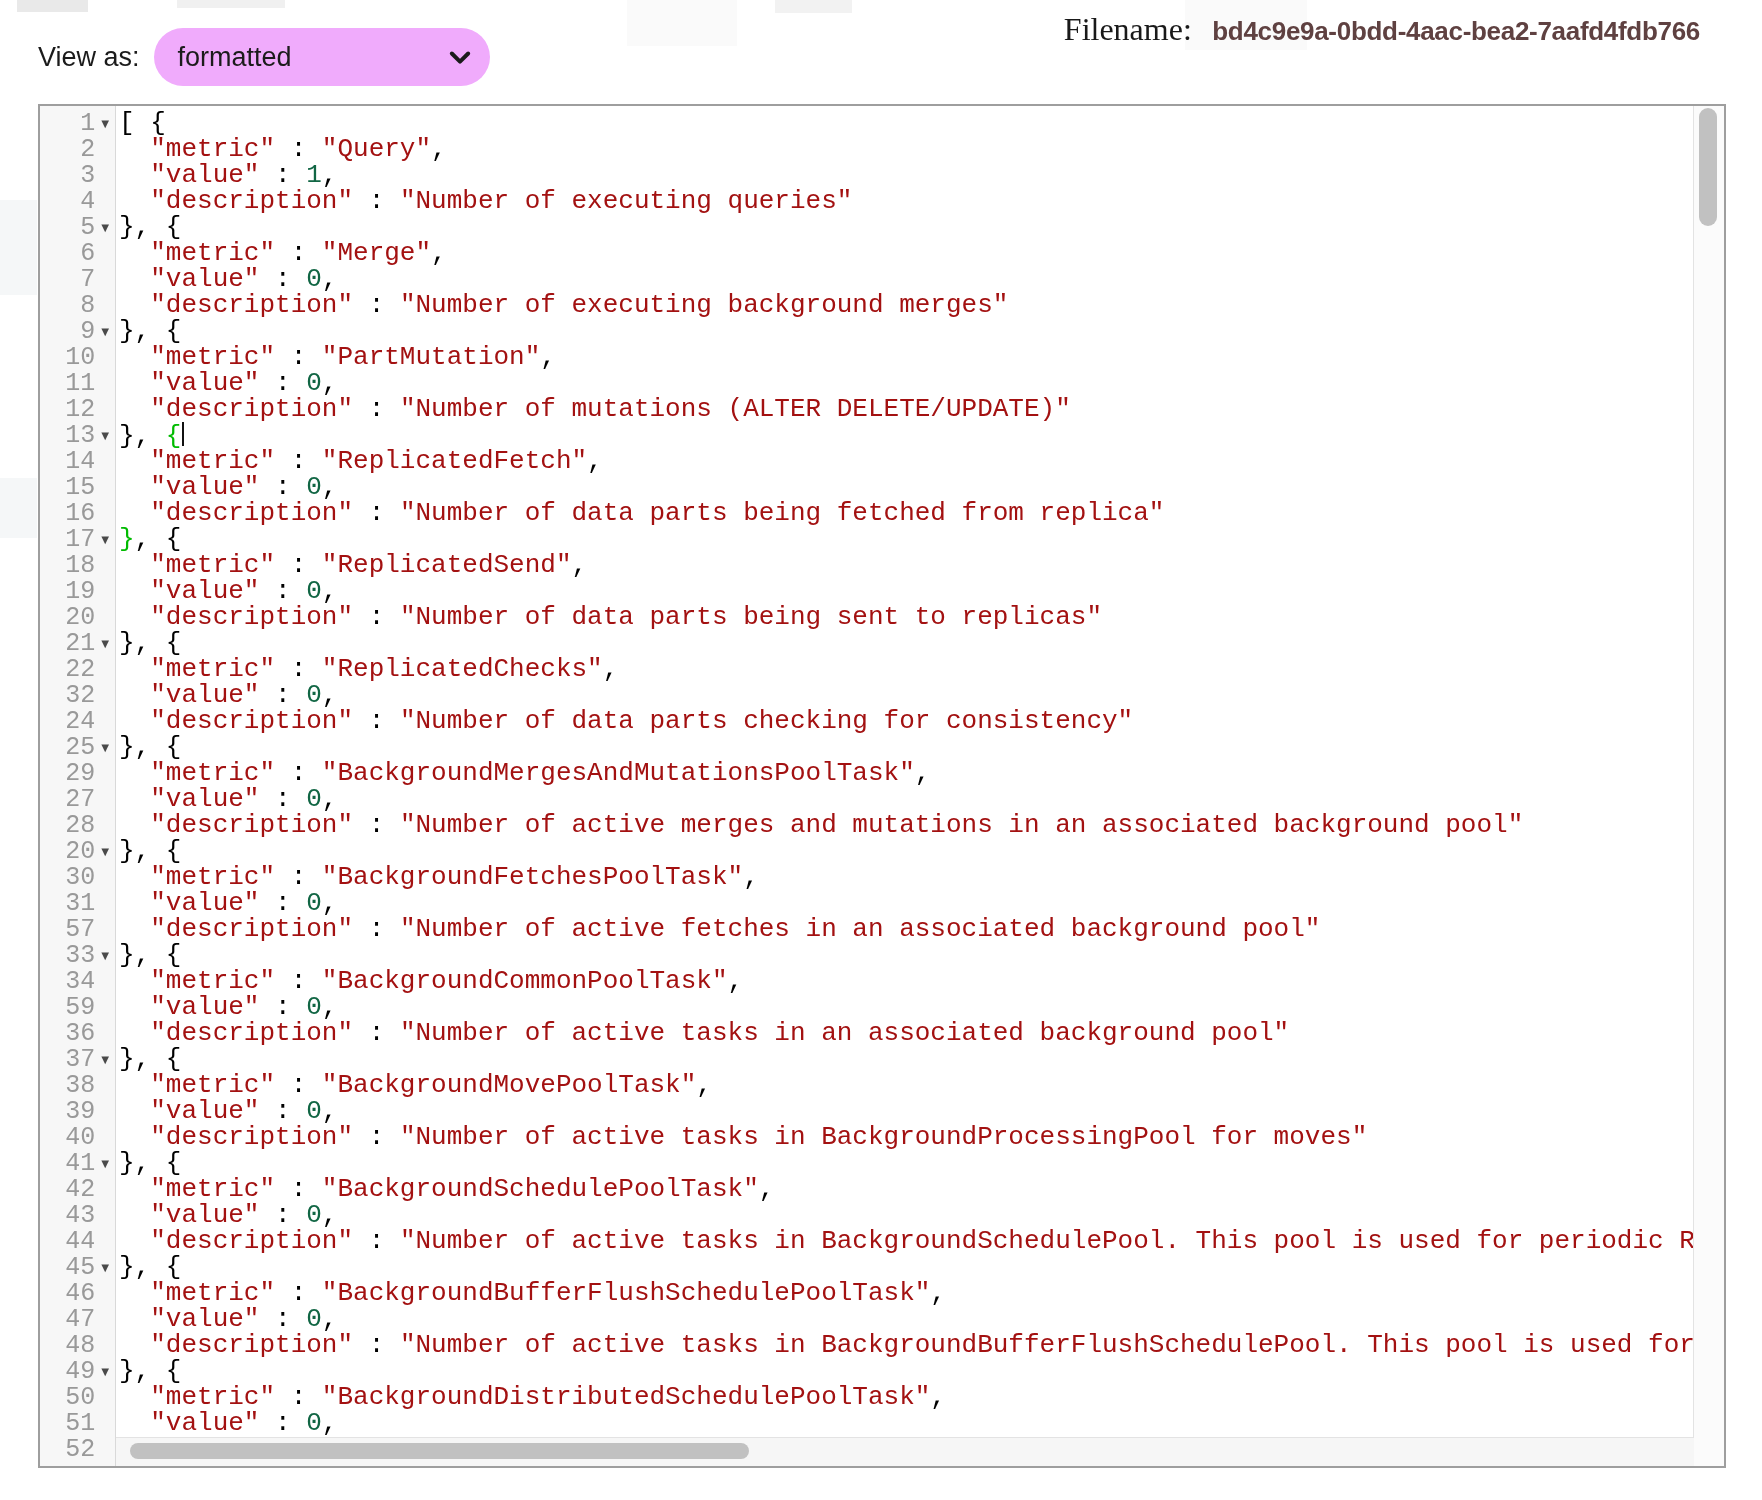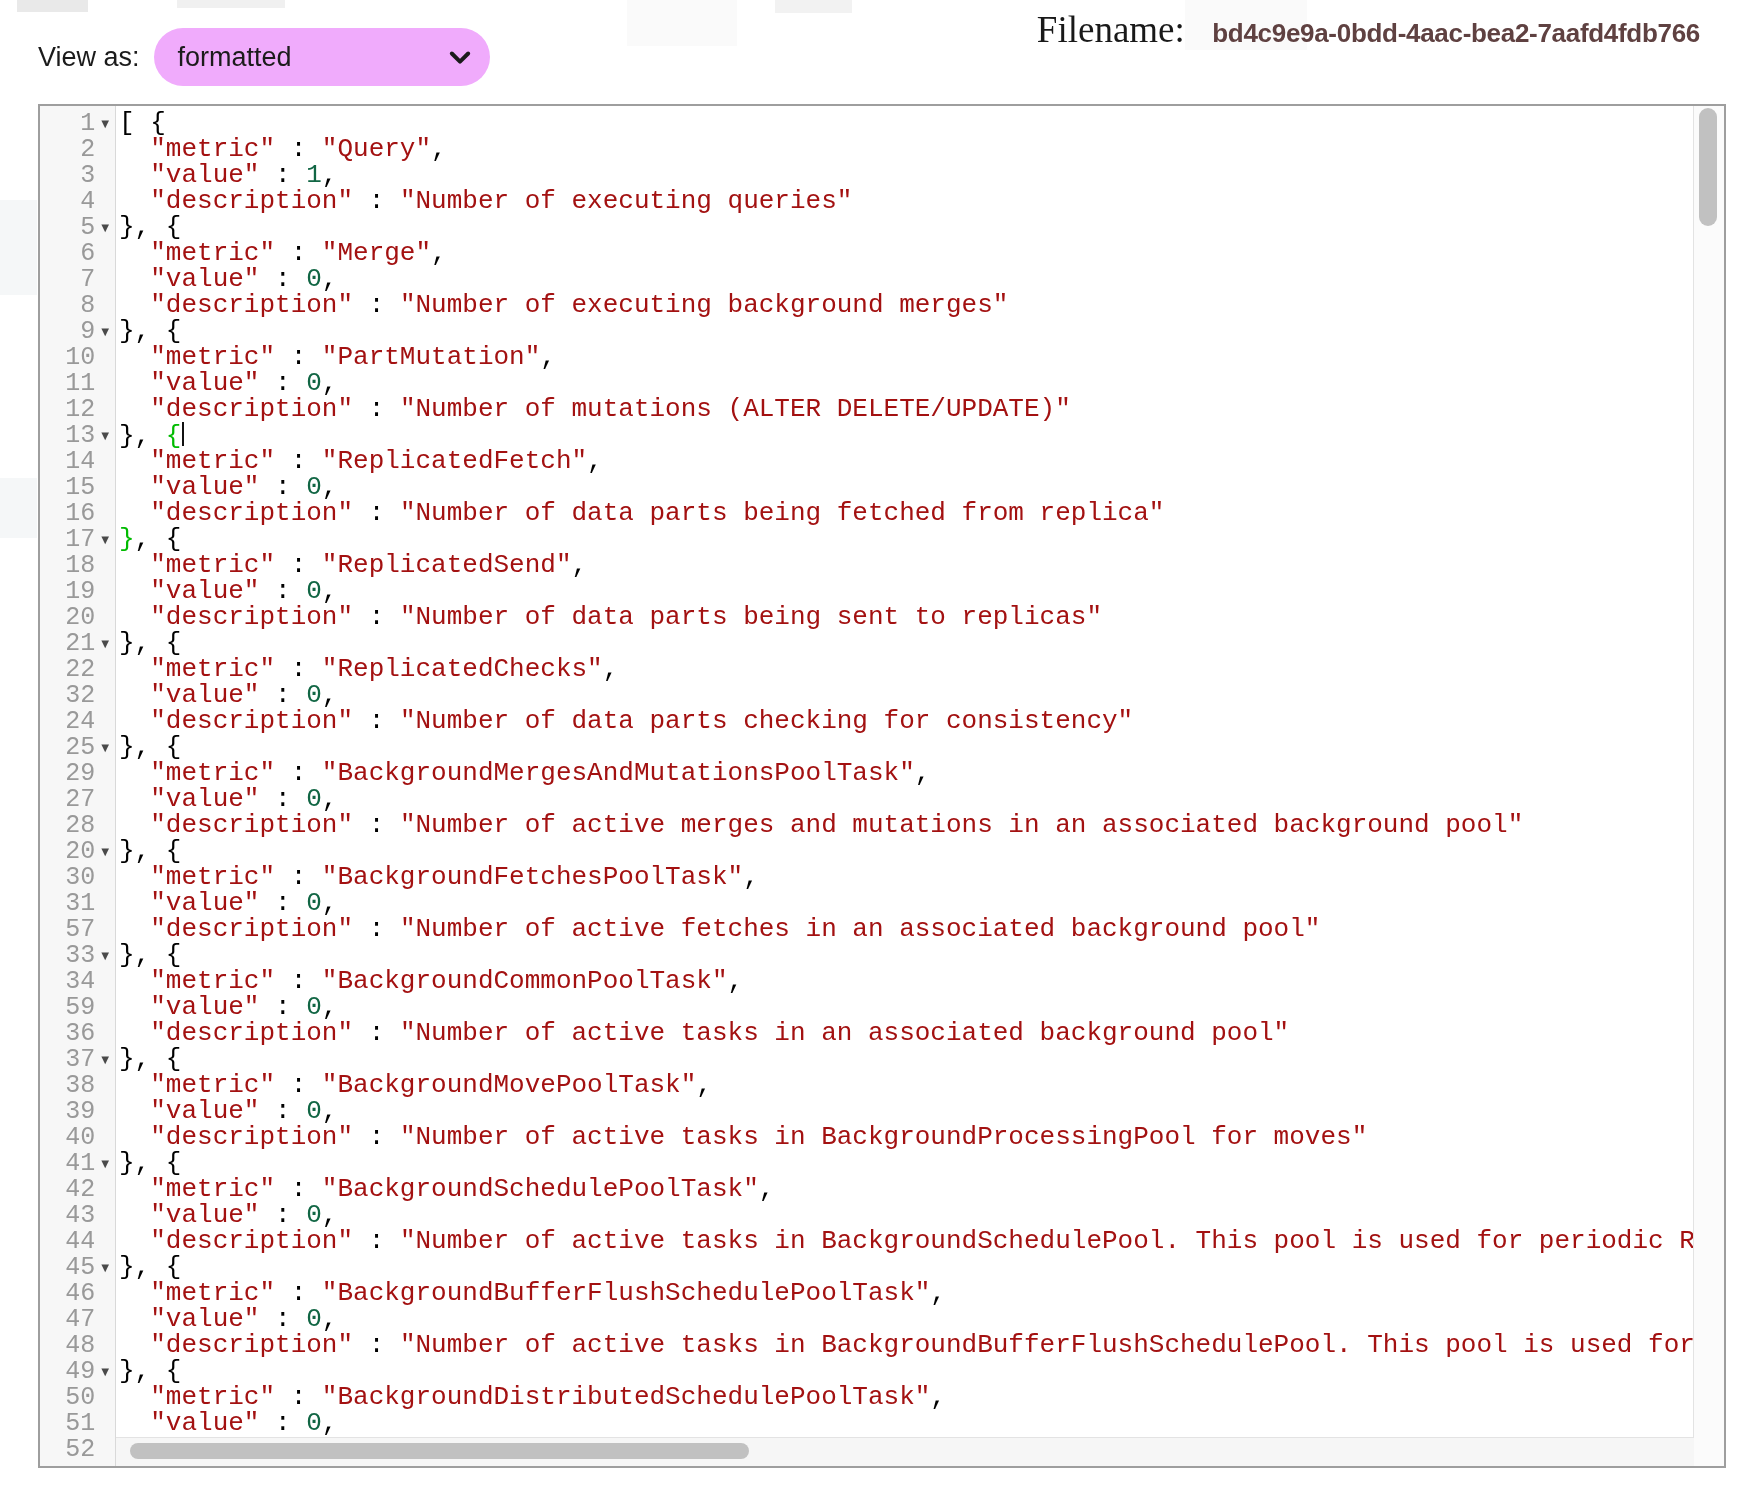--- a/index.html
+++ b/index.html
@@ -6,22 +6,22 @@
     font-family:"Liberation Sans",sans-serif;}
   .artifact{position:absolute;}
   
   .hdr-left{position:absolute;left:38px;top:35px;height:44px;display:flex;align-items:center;}
   .viewas-label{font-size:27px;color:#1b1b1b;margin-right:14px;}
   .select{width:336px;height:58px;background:#f0abfc;display:flex;align-items:center;
     justify-content:space-between;padding:0 16px 0 24px;box-sizing:border-box;cursor:pointer;border-radius:29px;}
   .select .val{font-size:27px;color:#1b1b1b;}
   .hdr-right{position:absolute;top:14px;right:62px;text-align:right;}
   .hdr-row{line-height:31px;white-space:nowrap;}
-  .hdr-label{font-family:"Liberation Serif",serif;font-size:37px;color:#191919;}
-  .hdr-value{font-size:26px;font-weight:bold;color:#5f4141;letter-spacing:-0.3px;margin-left:23px;}
+  .hdr-label{font-family:"Liberation Serif",serif;font-size:32px;color:#191919;}
+  .hdr-value{font-size:26px;font-weight:bold;color:#5f4141;letter-spacing:-0.3px;margin-left:16px;}
   
   .editor{position:absolute;left:38px;top:104px;width:1688px;height:1364px;
     border:2px solid #9e9e9e;box-sizing:border-box;background:#ffffff;overflow:hidden;}
   .gutter{position:absolute;left:0;top:0;bottom:0;width:76px;background:#f7f7f7;
     border-right:1px solid #d9d9d9;padding-top:4px;box-sizing:border-box;}
   .gr{height:26px;display:flex;align-items:center;}
   .ln{display:inline-block;width:56px;text-align:right;
     font-family:"Liberation Mono","DejaVu Sans Mono",monospace;font-size:25px;color:#999999;}
   .fold{display:inline-block;width:20px;text-align:center;font-size:13px;color:#4a4a4a;cursor:pointer;}
   .code{position:absolute;left:77px;top:0;right:31px;bottom:29px;overflow:hidden;

